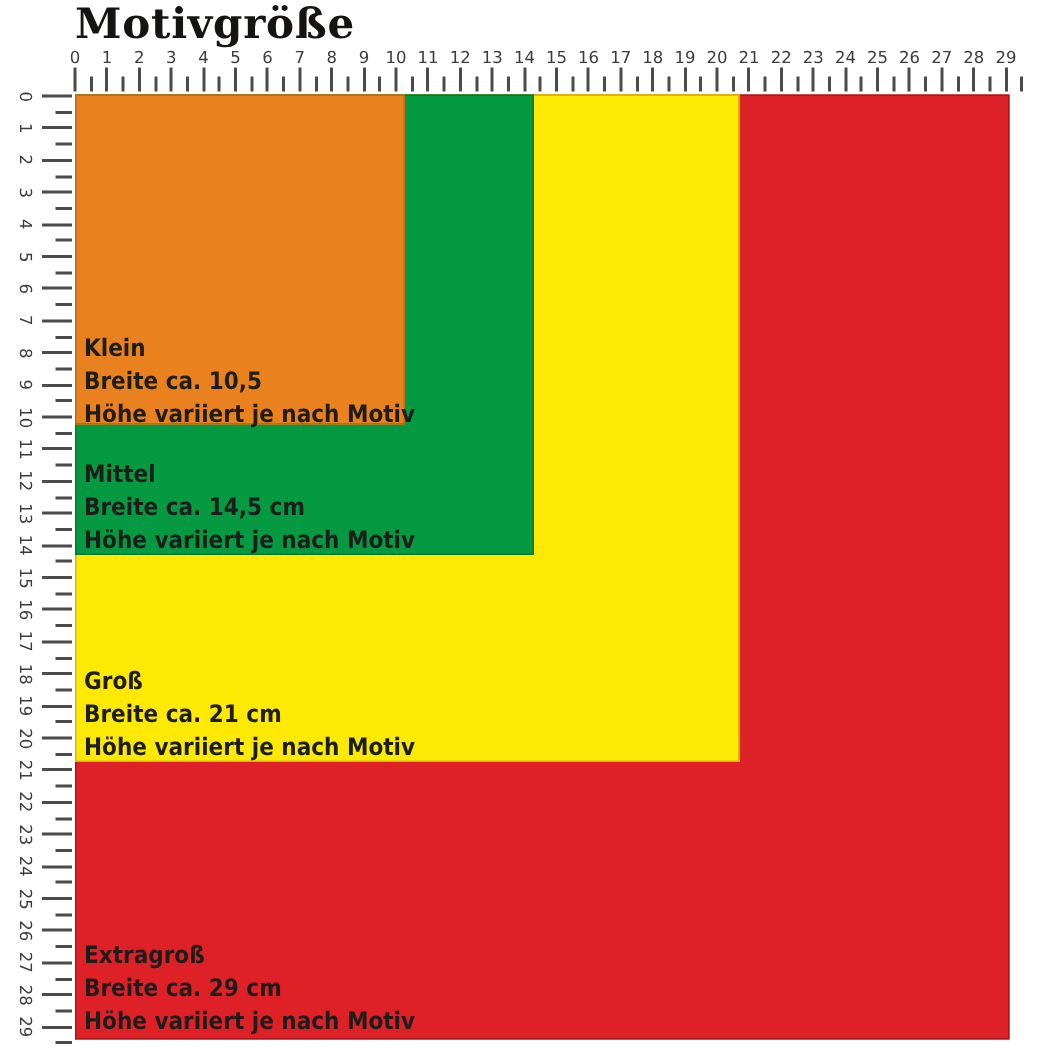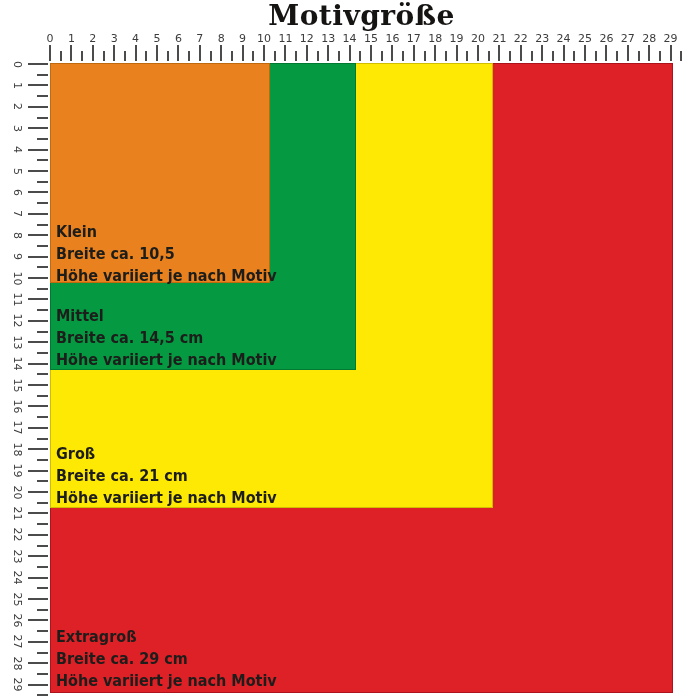--- a/index.html
+++ b/index.html
@@ -9,21 +9,21 @@
     height: 700px;
     background: var(--bg, #fff);
     overflow: hidden;
     font-family: "DejaVu Sans", sans-serif;
   }
   .title {
     position: absolute;
     left: 50px;
     top: 0px;
     width: 623px;
-    text-align: center;
+    text-align: left;
     font-family: "DejaVu Serif", serif;
     font-weight: 800;
     font-size: 28px;
     line-height: 32px;
     letter-spacing: 0.5px;
     color: var(--title, #161412);
   }
   .size-rect {
     position: absolute;
     left: 50px;

